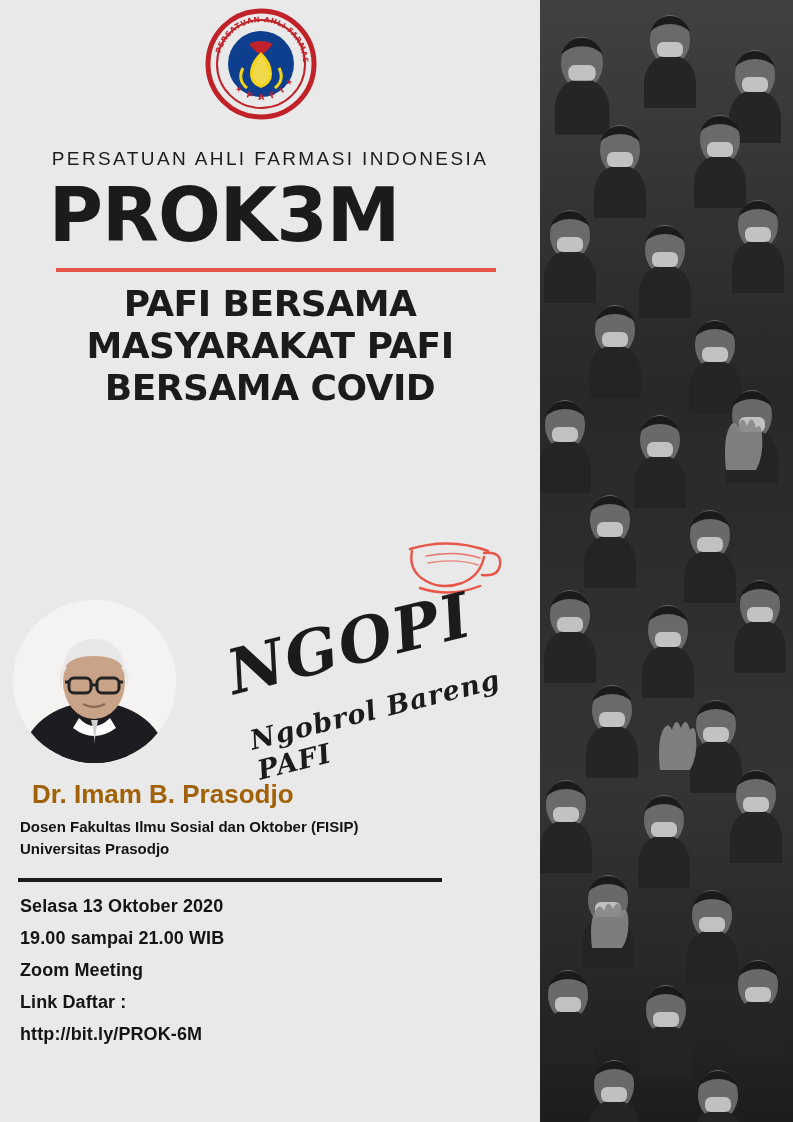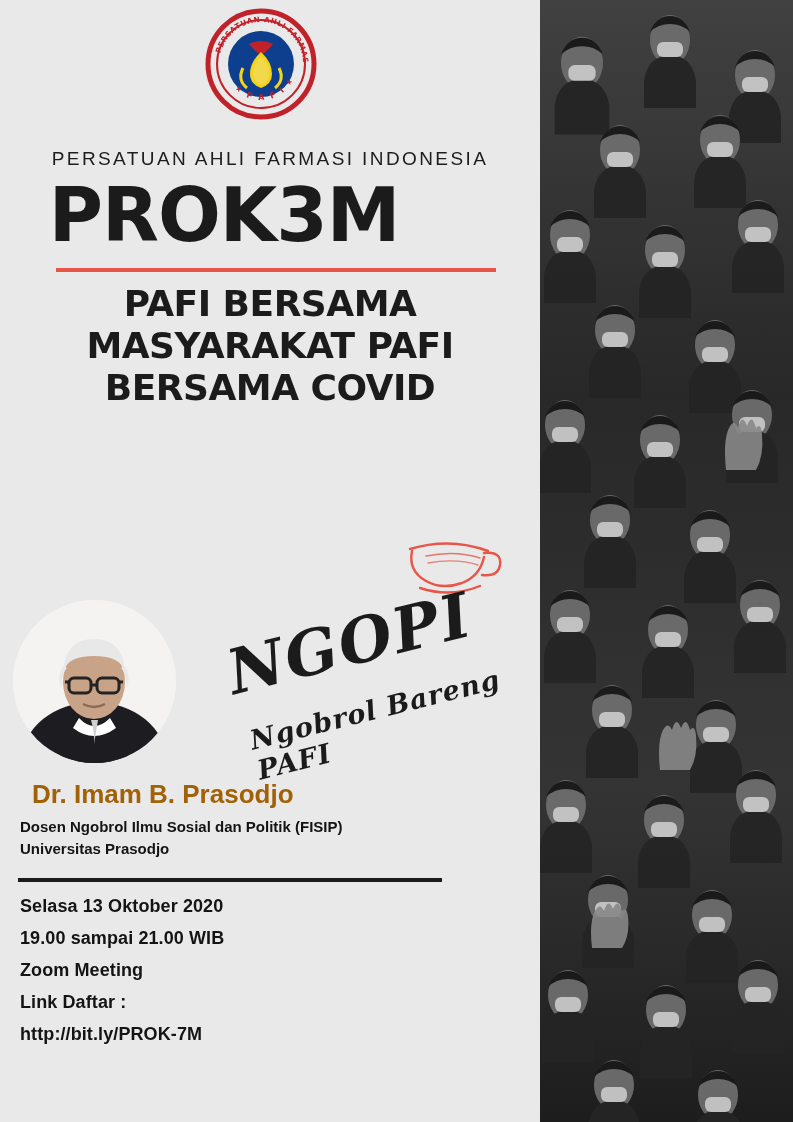--- a/index.html
+++ b/index.html
@@ -269,32 +269,32 @@
         <rect x="56" y="78" width="22" height="15" rx="5" fill="none" stroke="#232323" stroke-width="3"></rect>
         <rect x="84" y="78" width="22" height="15" rx="5" fill="none" stroke="#232323" stroke-width="3"></rect>
         <path d="M78 85 h6" stroke="#232323" stroke-width="3"></path>
         <path d="M52 82 h4 M106 82 h4" stroke="#232323" stroke-width="3"></path>
         <path d="M70 104 q11 6 22 0" fill="none" stroke="#8a6a55" stroke-width="2.4"></path>
       </svg>
     </div>
 
     <div class="speaker-name">Dr. Imam B. Prasodjo</div>
     <div class="speaker-role">
-      <div>Dosen Ngobrol Ilmu Sosial dan Politik (FISIP)</div>
+      <div>Dosen Fakultas Ilmu Sosial dan Oktober (FISIP)</div>
       <div>Universitas Prasodjo</div>
     </div>
 
     <div class="black-rule"></div>
 
     <div class="details">
       <div>Selasa 13 Oktober 2020</div>
       <div>19.00 sampai 21.00 WIB</div>
       <div>Zoom Meeting</div>
       <div>Link Daftar :</div>
-      <div>http://bit.ly/PROK-7M</div>
+      <div>http://bit.ly/PROK-6M</div>
     </div>
   </div>
 
   <div class="photo-col">
     <svg width="253" height="1122" viewBox="0 0 253 1122" xmlns="http://www.w3.org/2000/svg">
       <defs>
         <linearGradient id="bgGrad" x1="0" y1="0" x2="0" y2="1">
           <stop offset="0%" stop-color="#4a4a4a"></stop>
           <stop offset="35%" stop-color="#2e2e2e"></stop>
           <stop offset="70%" stop-color="#3c3c3c"></stop>

